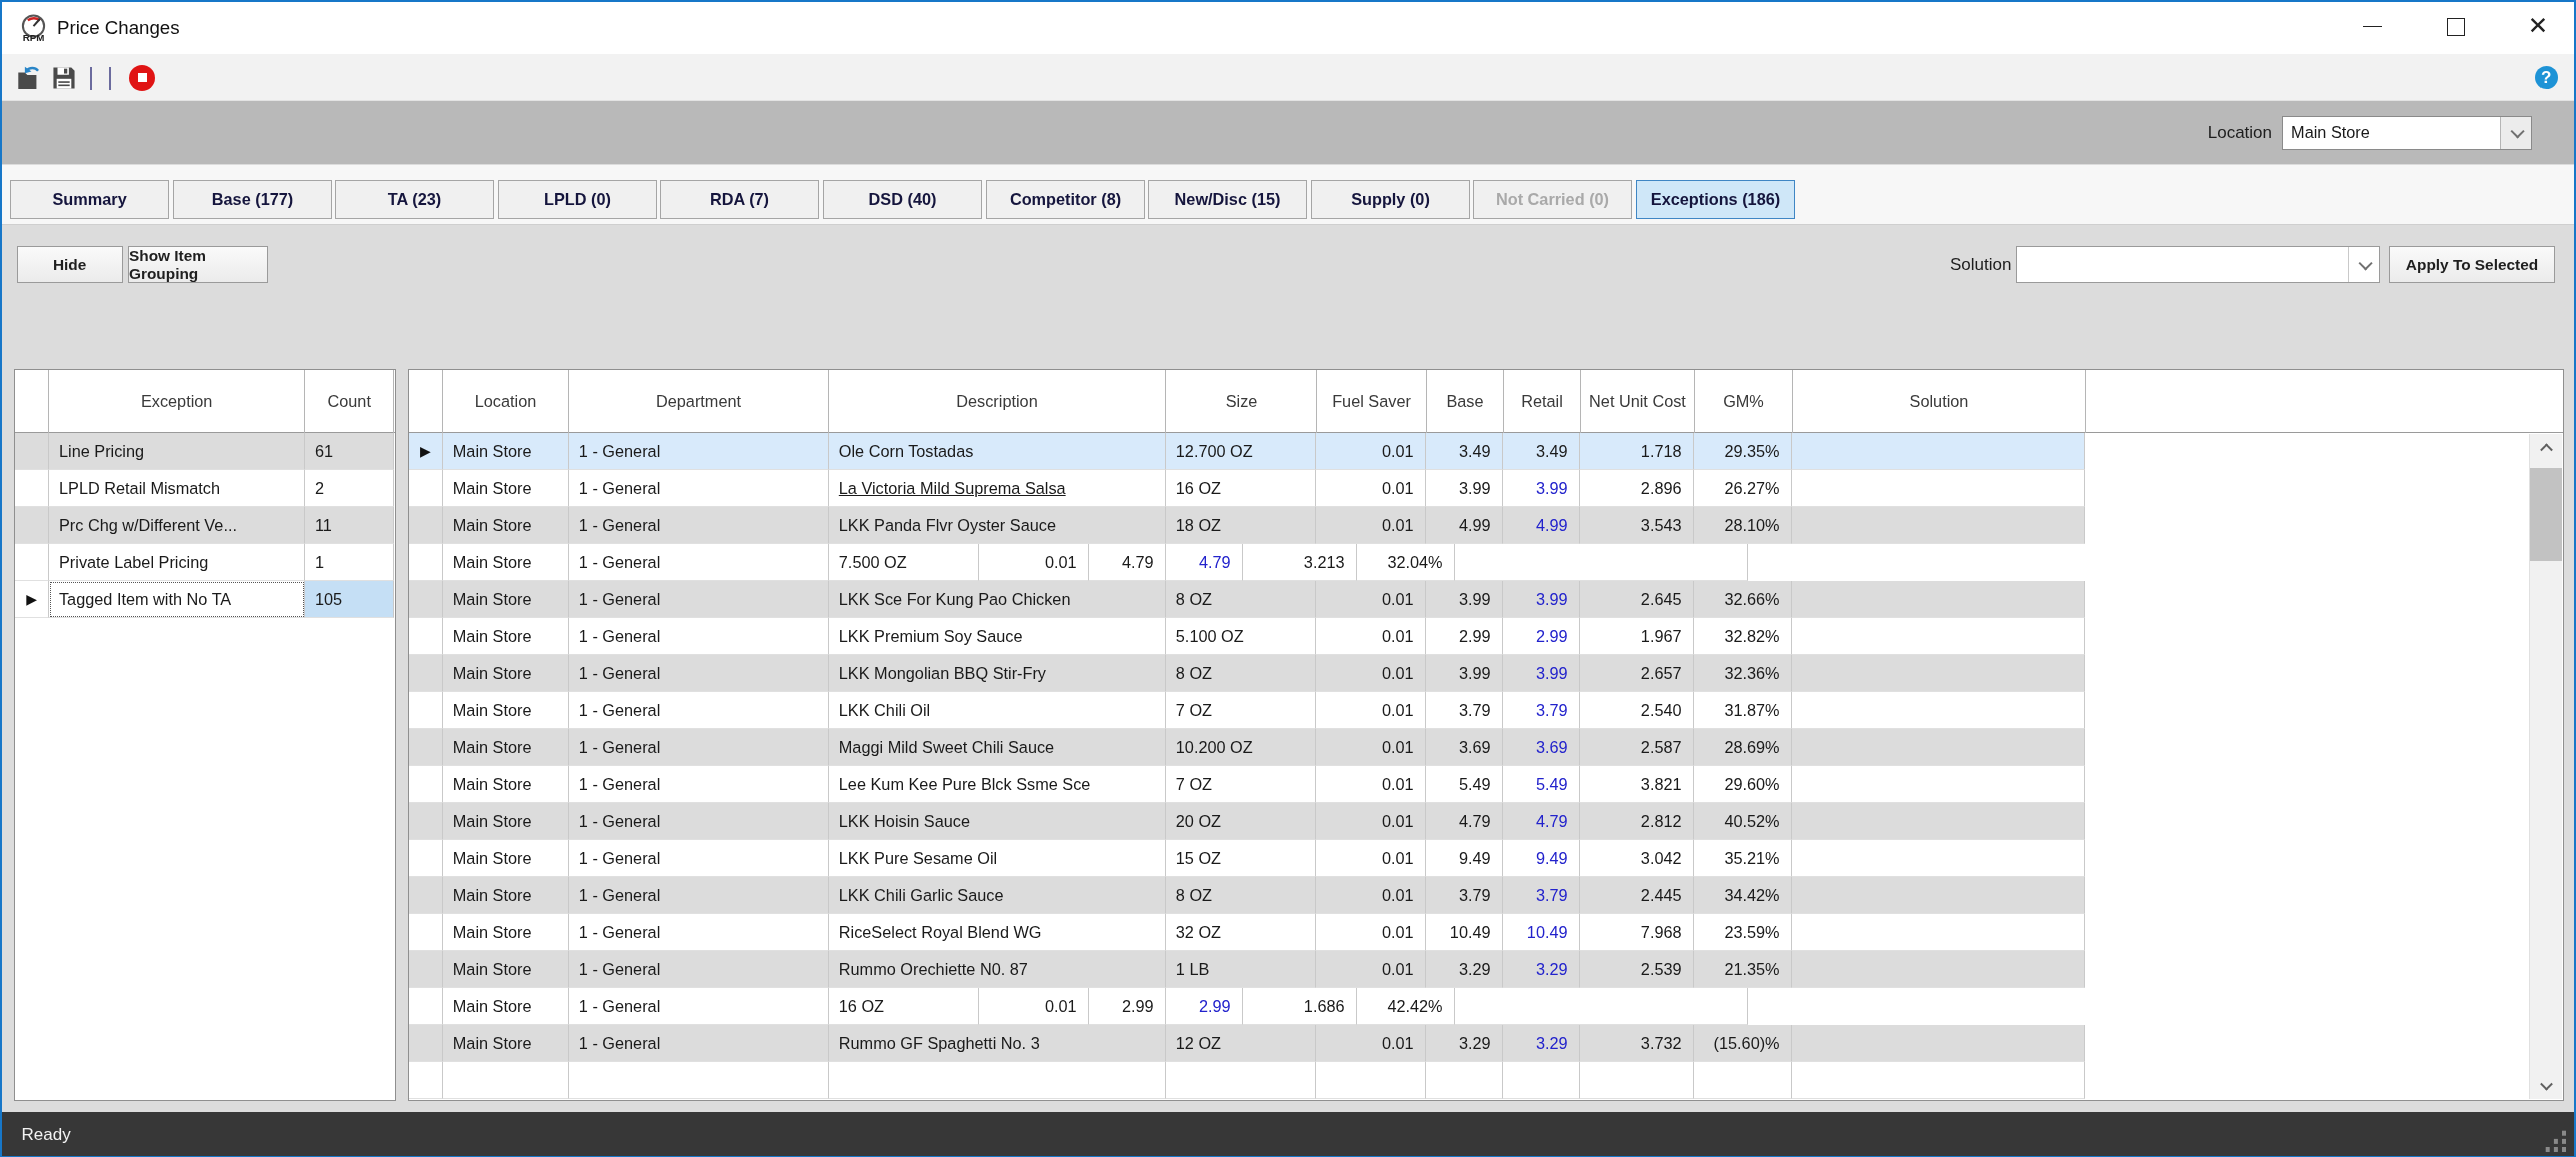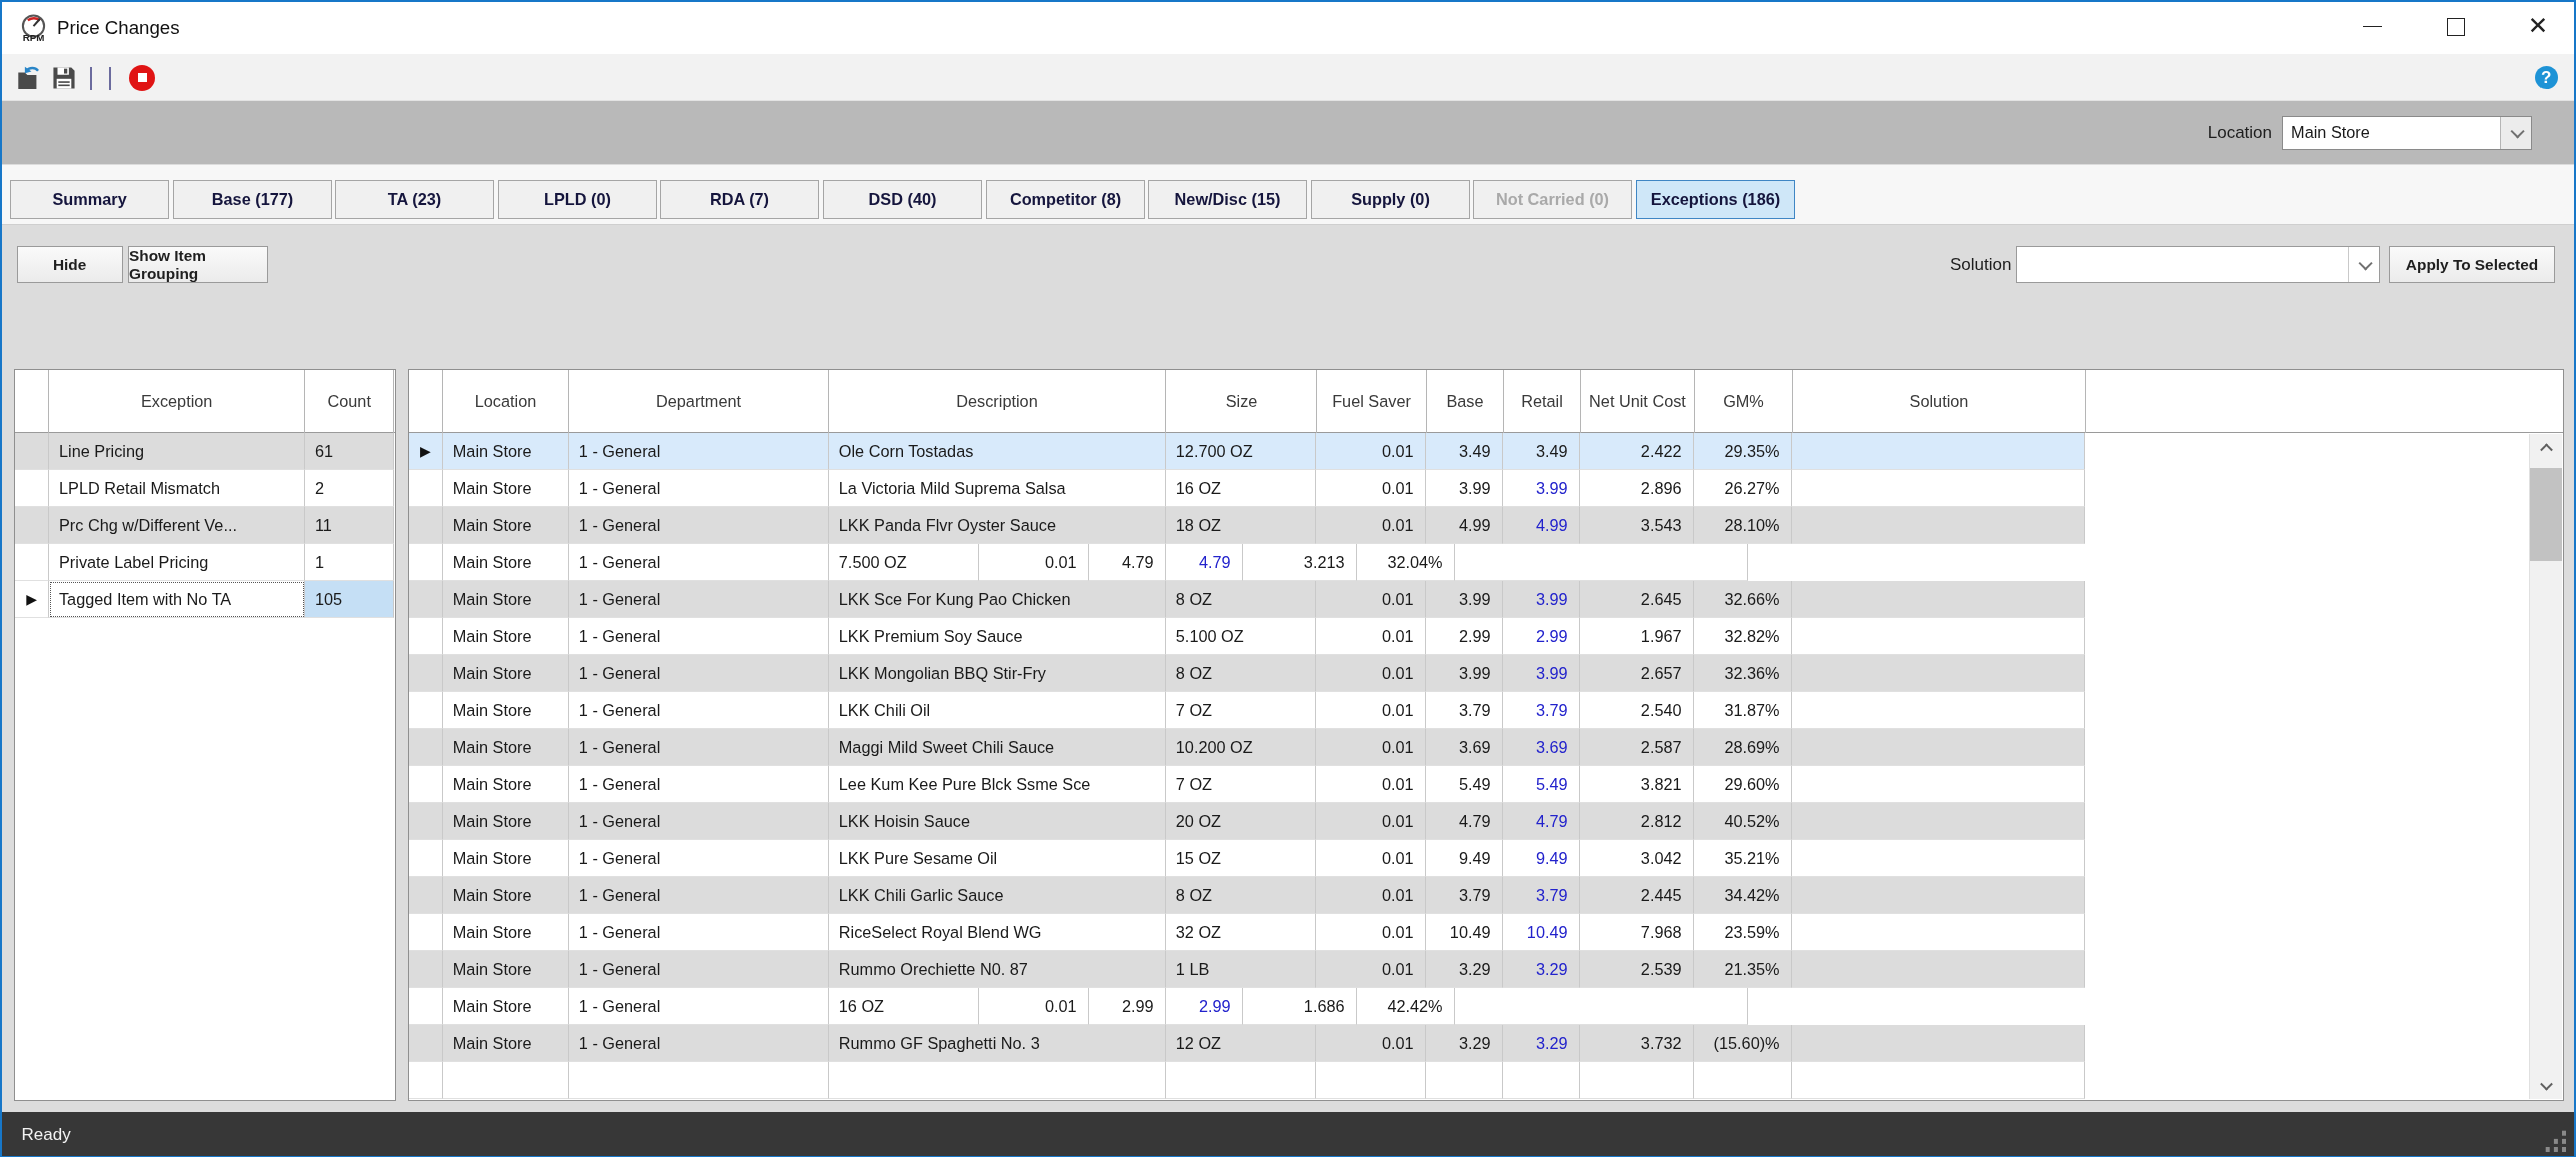--- a/index.html
+++ b/index.html
@@ -207,29 +207,29 @@
     <div id="main-body">
         <div class="grow sel">
           <div class="gc ind" style="width: 34px;">▶</div>
           <div class="gc tl" style="width: 126px;">Main Store</div>
           <div class="gc tl" style="width: 260px;">1 - General</div>
           <div class="gc tl" style="width: 337px;">Ole Corn Tostadas</div>
           <div class="gc tl" style="width: 150px;">12.700 OZ</div>
           <div class="gc num" style="width: 110px;">0.01</div>
           <div class="gc num" style="width: 77px;">3.49</div>
           <div class="gc num retail" style="width: 77px;">3.49</div>
-          <div class="gc num" style="width: 114px;">2.422</div>
+          <div class="gc num" style="width: 114px;">1.718</div>
           <div class="gc num" style="width: 98px;">29.35%</div>
           <div class="gc tl" style="width: 293px;"></div>
         </div>
         <div class="grow">
           <div class="gc ind" style="width: 34px;"></div>
           <div class="gc tl" style="width: 126px;">Main Store</div>
           <div class="gc tl" style="width: 260px;">1 - General</div>
-          <div class="gc tl" style="width: 337px;">La Victoria Mild Suprema Salsa</div>
+          <div class="gc tl" style="width: 337px; text-decoration: underline;">La Victoria Mild Suprema Salsa</div>
           <div class="gc tl" style="width: 150px;">16 OZ</div>
           <div class="gc num" style="width: 110px;">0.01</div>
           <div class="gc num" style="width: 77px;">3.99</div>
           <div class="gc num retail blue" style="width: 77px;">3.99</div>
           <div class="gc num" style="width: 114px;">2.896</div>
           <div class="gc num" style="width: 98px;">26.27%</div>
           <div class="gc tl" style="width: 293px;"></div>
         </div>
         <div class="grow alt">
           <div class="gc ind" style="width: 34px;"></div>

